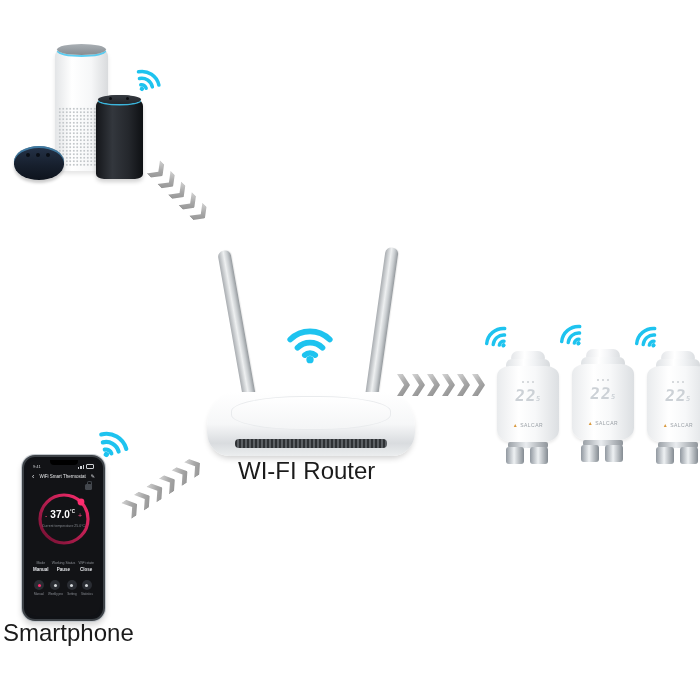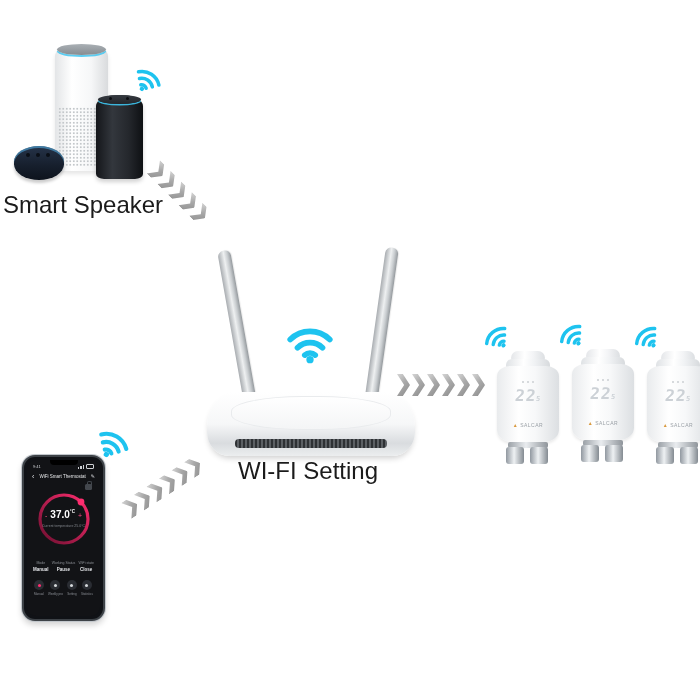--- a/index.html
+++ b/index.html
@@ -150,21 +150,20 @@
     <span class="btn" style="left:32px;"></span>
   </div>
 
   <svg class="wifi" style="left:132px;top:66px;width:32px;height:27px;transform:rotate(33deg);" viewBox="0 0 100 84">
     <path d="M12 38 A54 54 0 0 1 88 38" fill="none" stroke="#1ec3ef" stroke-width="11" stroke-linecap="round"></path>
     <path d="M26 54 A34 34 0 0 1 74 54" fill="none" stroke="#1ec3ef" stroke-width="11" stroke-linecap="round"></path>
     <path d="M40 68 A15 15 0 0 1 60 68" fill="none" stroke="#1ec3ef" stroke-width="11" stroke-linecap="round"></path>
     <circle cx="50" cy="77" r="7" fill="#1ec3ef"></circle>
   </svg>
 
-  <div class="abs big-label" style="left:3px;top:191px;">Smart Speaker</div>
 
   <div class="chev-run" style="left:160px;top:160px;transform:rotate(45deg);">
     <span class="chev"></span>
     <span class="chev"></span>
     <span class="chev"></span>
     <span class="chev"></span>
     <span class="chev"></span>
   </div>
 
   <div class="abs antenna" style="left:247px;top:248px;width:13px;height:172px;transform:rotate(-10deg);"></div>
@@ -174,21 +173,21 @@
     <div class="router-vent"></div>
   </div>
 
   <svg class="wifi" style="left:284px;top:319px;width:52px;height:45px;" viewBox="0 0 100 84">
     <path d="M12 38 A54 54 0 0 1 88 38" fill="none" stroke="#1ec3ef" stroke-width="11" stroke-linecap="round"></path>
     <path d="M26 54 A34 34 0 0 1 74 54" fill="none" stroke="#1ec3ef" stroke-width="11" stroke-linecap="round"></path>
     <path d="M40 68 A15 15 0 0 1 60 68" fill="none" stroke="#1ec3ef" stroke-width="11" stroke-linecap="round"></path>
     <circle cx="50" cy="77" r="7" fill="#1ec3ef"></circle>
   </svg>
 
-  <div class="abs big-label" style="left:238px;top:457px;">WI-FI Setting</div>
+  <div class="abs big-label" style="left:238px;top:457px;">WI-FI Router</div>
 
   <div class="chev-run horizontal" style="left:397px;top:374px;">
     <span class="chev"></span>
     <span class="chev"></span>
     <span class="chev"></span>
     <span class="chev"></span>
     <span class="chev"></span>
     <span class="chev"></span>
   </div>
 
@@ -351,14 +350,15 @@
 
   <div class="chev-run" style="left:121px;top:503px;transform:rotate(-33deg);">
     <span class="chev"></span>
     <span class="chev"></span>
     <span class="chev"></span>
     <span class="chev"></span>
     <span class="chev"></span>
     <span class="chev"></span>
   </div>
 
+  <div class="abs big-label" style="left:3px;top:619px;">Smartphone</div>
 
 </div>
 
 </body></html>

